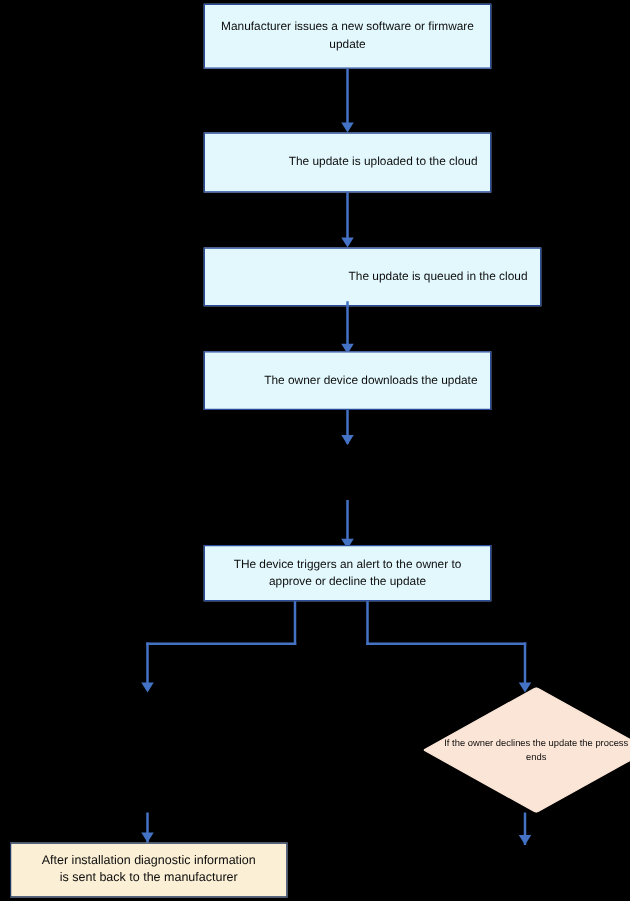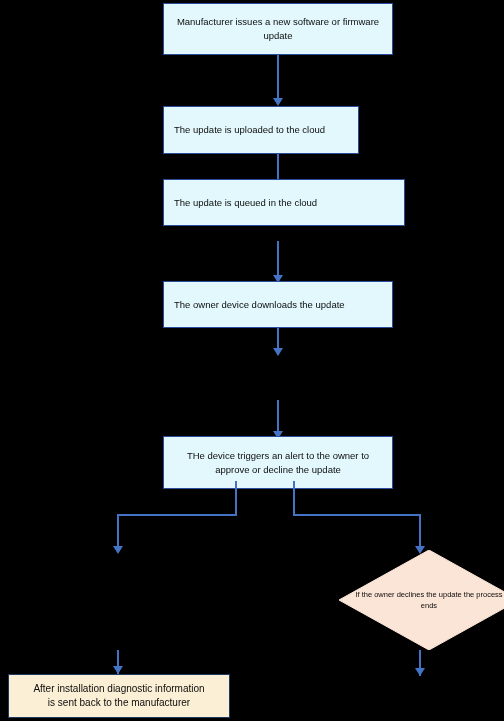--- a/index.html
+++ b/index.html
@@ -13,21 +13,21 @@
     height: 721px;
     background: #000000;
     overflow: hidden;
     font-family: "Liberation Sans", sans-serif;
   }
   .node {
     position: absolute;
     box-sizing: border-box;
     display: flex;
     align-items: center;
-    justify-content: flex-start;
+    justify-content: flex-end;
     text-align: center;
   }
   .proc {
     border: 1.5px solid #2B4B9B;
     background: #E2F8FD;
     color: #0D0D0D;
     font-size: 9.5px;
     line-height: 1.45;
     padding: 2px 10px;
   }
@@ -89,46 +89,46 @@
 
 <div id="canvas">
 
   <div class="node proc" style="left:163px; top:3px; width:230px; height:52px;">
     <span>Manufacturer issues a new software or firmware update</span>
   </div>
 
   <div class="conn v-line" style="left:277px; top:55px; width:2px; height:48px;"></div>
   <div class="arrowhead" style="left:273px; top:98px;"></div>
 
-  <div class="node proc" style="left:163px; top:106px; width:196px; height:48px;">
+  <div class="node proc" style="left:163px; top:106px; width:230px; height:48px;">
     <span>The update is uploaded to the cloud</span>
   </div>
 
   <div class="conn v-line" style="left:277px; top:154px; width:2px; height:42px;"></div>
   <div class="arrowhead" style="left:273px; top:190px;"></div>
 
-  <div class="node proc" style="left:163px; top:179px; width:242px; height:47px;">
+  <div class="node proc" style="left:163px; top:198px; width:270px; height:47px;">
     <span>The update is queued in the cloud</span>
   </div>
 
   <div class="conn v-line" style="left:277px; top:241px; width:2px; height:40px;"></div>
   <div class="arrowhead" style="left:273px; top:275px;"></div>
 
   <div class="node proc" style="left:163px; top:281px; width:230px; height:47px;">
     <span>The owner device downloads the update</span>
   </div>
 
   <div class="conn v-line" style="left:277px; top:328px; width:2px; height:27px;"></div>
   <div class="arrowhead" style="left:273px; top:348px;"></div>
 
 
   <div class="conn v-line" style="left:277px; top:400px; width:2px; height:37px;"></div>
   <div class="arrowhead" style="left:273px; top:431px;"></div>
 
-  <div class="node proc" style="left:163px; top:436px; width:230px; height:53px;">
+  <div class="node proc" style="left:163px; top:436px; width:230px; height:45px;">
     <span>THe device triggers an alert to the owner to approve or decline the update</span>
   </div>
 
   <div class="conn v-line" style="left:235px; top:481px; width:2px; height:35px;"></div>
   <div class="conn h-line" style="left:117px; top:514px; width:120px; height:2px;"></div>
   <div class="conn v-line" style="left:117px; top:514px; width:2px; height:38px;"></div>
   <div class="arrowhead" style="left:113px; top:546px;"></div>
 
   <div class="conn v-line" style="left:293px; top:481px; width:2px; height:35px;"></div>
   <div class="conn h-line" style="left:293px; top:514px; width:128px; height:2px;"></div>

